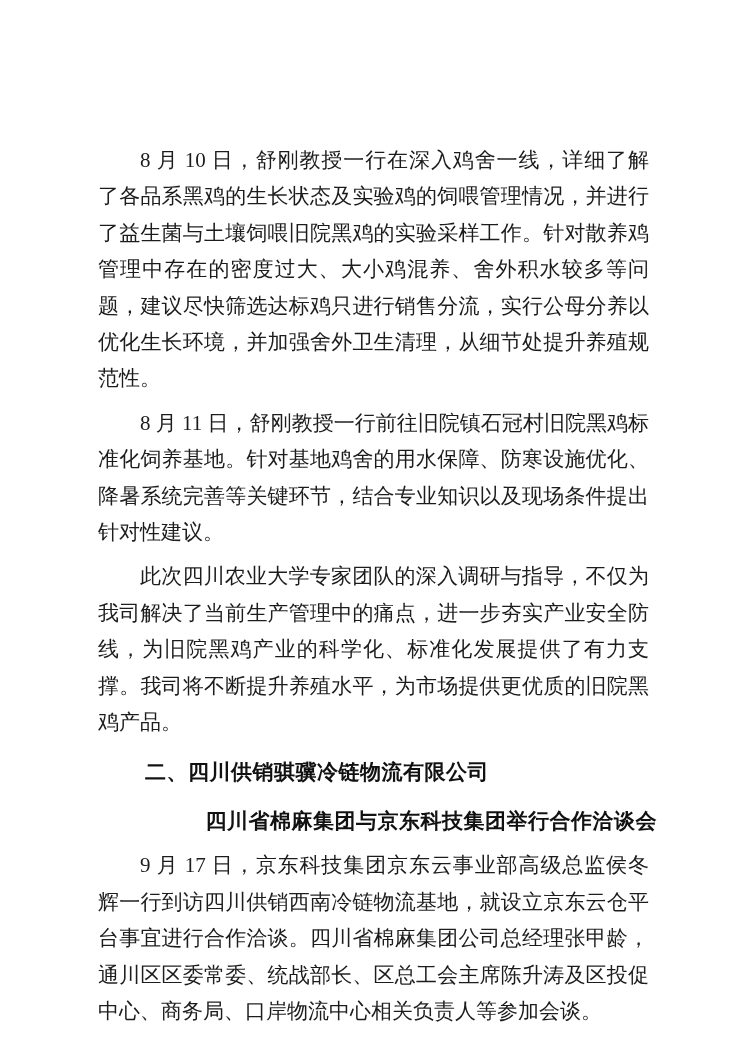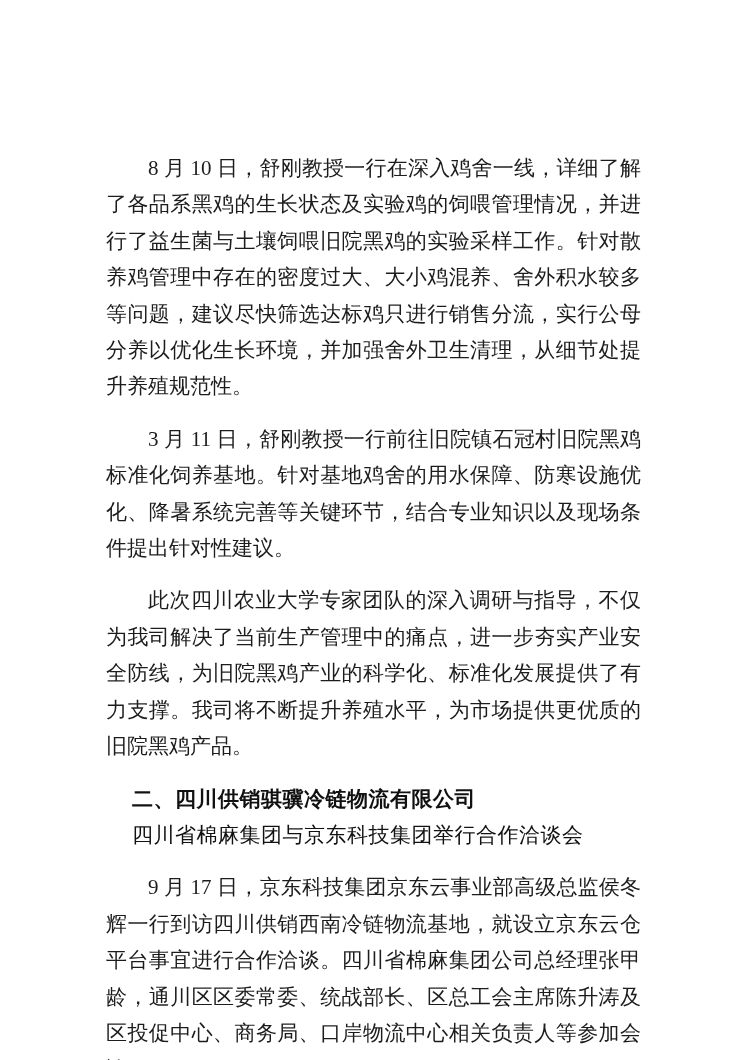--- a/index.html
+++ b/index.html
@@ -19,59 +19,60 @@
     background: #ffffff;
     overflow: hidden;
   }
   .content {
     position: absolute;
     left: 90px;
     top: 134px;
     width: 567px;
   }
   .para {
-    margin: 16px;
+    margin: 8px;
     padding: 0;
     font-family: "Liberation Serif", serif;
     font-size: 21px;
     line-height: 36.4px;
     color: #1c1c1c;
     text-align: justify;
     text-justify: inter-ideograph;
     text-indent: 2em;
     word-break: break-all;
   }
   .heading1 {
-    margin: 0;
+    margin: 13px;
     padding: 0;
     font-family: "Liberation Sans", sans-serif;
     font-weight: bold;
     font-size: 21px;
     line-height: 36.4px;
     color: #111111;
     text-indent: 2em;
     letter-spacing: 0.5px;
   }
   .heading2 {
     margin: 0;
     padding: 0;
     font-family: "Liberation Serif", serif;
-    font-weight: normal;
+    font-weight: bold;
     font-size: 21px;
     line-height: 36.4px;
     color: #111111;
     text-indent: 2em;
     letter-spacing: 0.5px;
+    text-align: right;
   }
 </style>
 </head>
 <body>
 
 <div class="page">
   <div class="content" id="doc-content">
       <p class="para">8 月 10 日，舒刚教授一行在深入鸡舍一线，详细了解了各品系黑鸡的生长状态及实验鸡的饲喂管理情况，并进行了益生菌与土壤饲喂旧院黑鸡的实验采样工作。针对散养鸡管理中存在的密度过大、大小鸡混养、舍外积水较多等问题，建议尽快筛选达标鸡只进行销售分流，实行公母分养以优化生长环境，并加强舍外卫生清理，从细节处提升养殖规范性。</p>
-      <p class="para">3 月 11 日，舒刚教授一行前往旧院镇石冠村旧院黑鸡标准化饲养基地。针对基地鸡舍的用水保障、防寒设施优化、降暑系统完善等关键环节，结合专业知识以及现场条件提出针对性建议。</p>
+      <p class="para">8 月 11 日，舒刚教授一行前往旧院镇石冠村旧院黑鸡标准化饲养基地。针对基地鸡舍的用水保障、防寒设施优化、降暑系统完善等关键环节，结合专业知识以及现场条件提出针对性建议。</p>
       <p class="para">此次四川农业大学专家团队的深入调研与指导，不仅为我司解决了当前生产管理中的痛点，进一步夯实产业安全防线，为旧院黑鸡产业的科学化、标准化发展提供了有力支撑。我司将不断提升养殖水平，为市场提供更优质的旧院黑鸡产品。</p>
       <p class="heading1">二、四川供销骐骥冷链物流有限公司</p>
       <p class="heading2">四川省棉麻集团与京东科技集团举行合作洽谈会</p>
       <p class="para">9 月 17 日，京东科技集团京东云事业部高级总监侯冬辉一行到访四川供销西南冷链物流基地，就设立京东云仓平台事宜进行合作洽谈。四川省棉麻集团公司总经理张甲龄，通川区区委常委、统战部长、区总工会主席陈升涛及区投促中心、商务局、口岸物流中心相关负责人等参加会谈。</p>
     </div>
 </div>
 
 </body></html>

